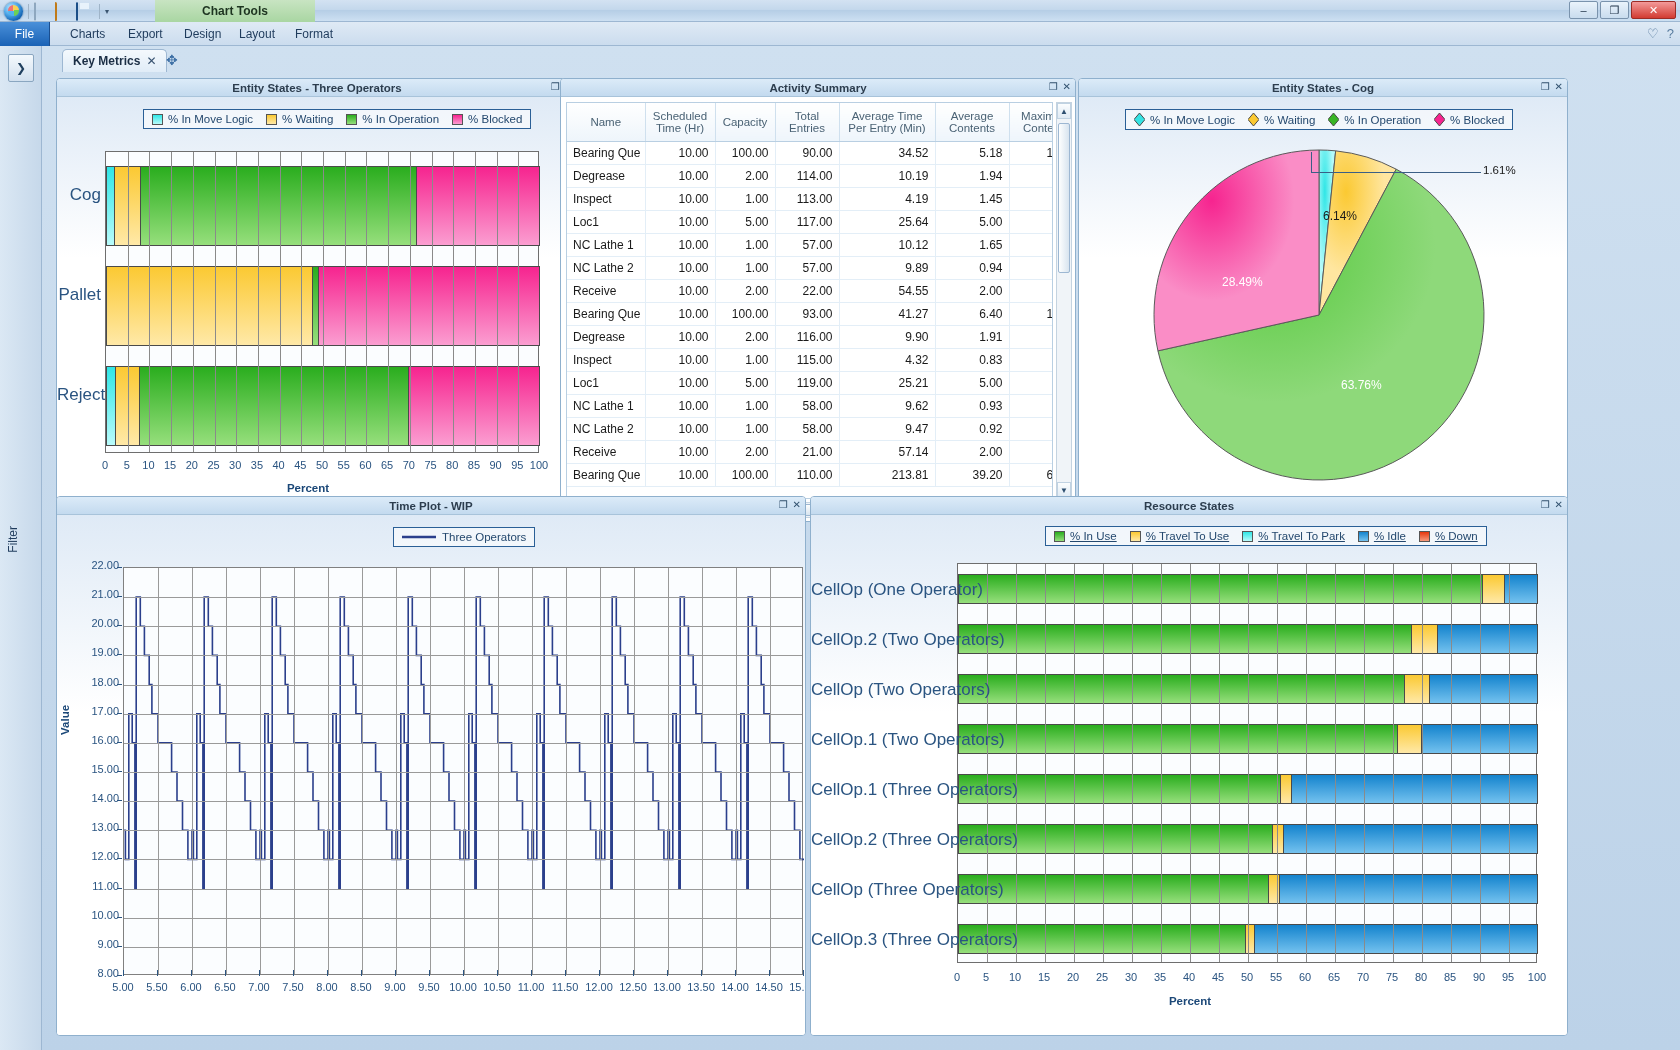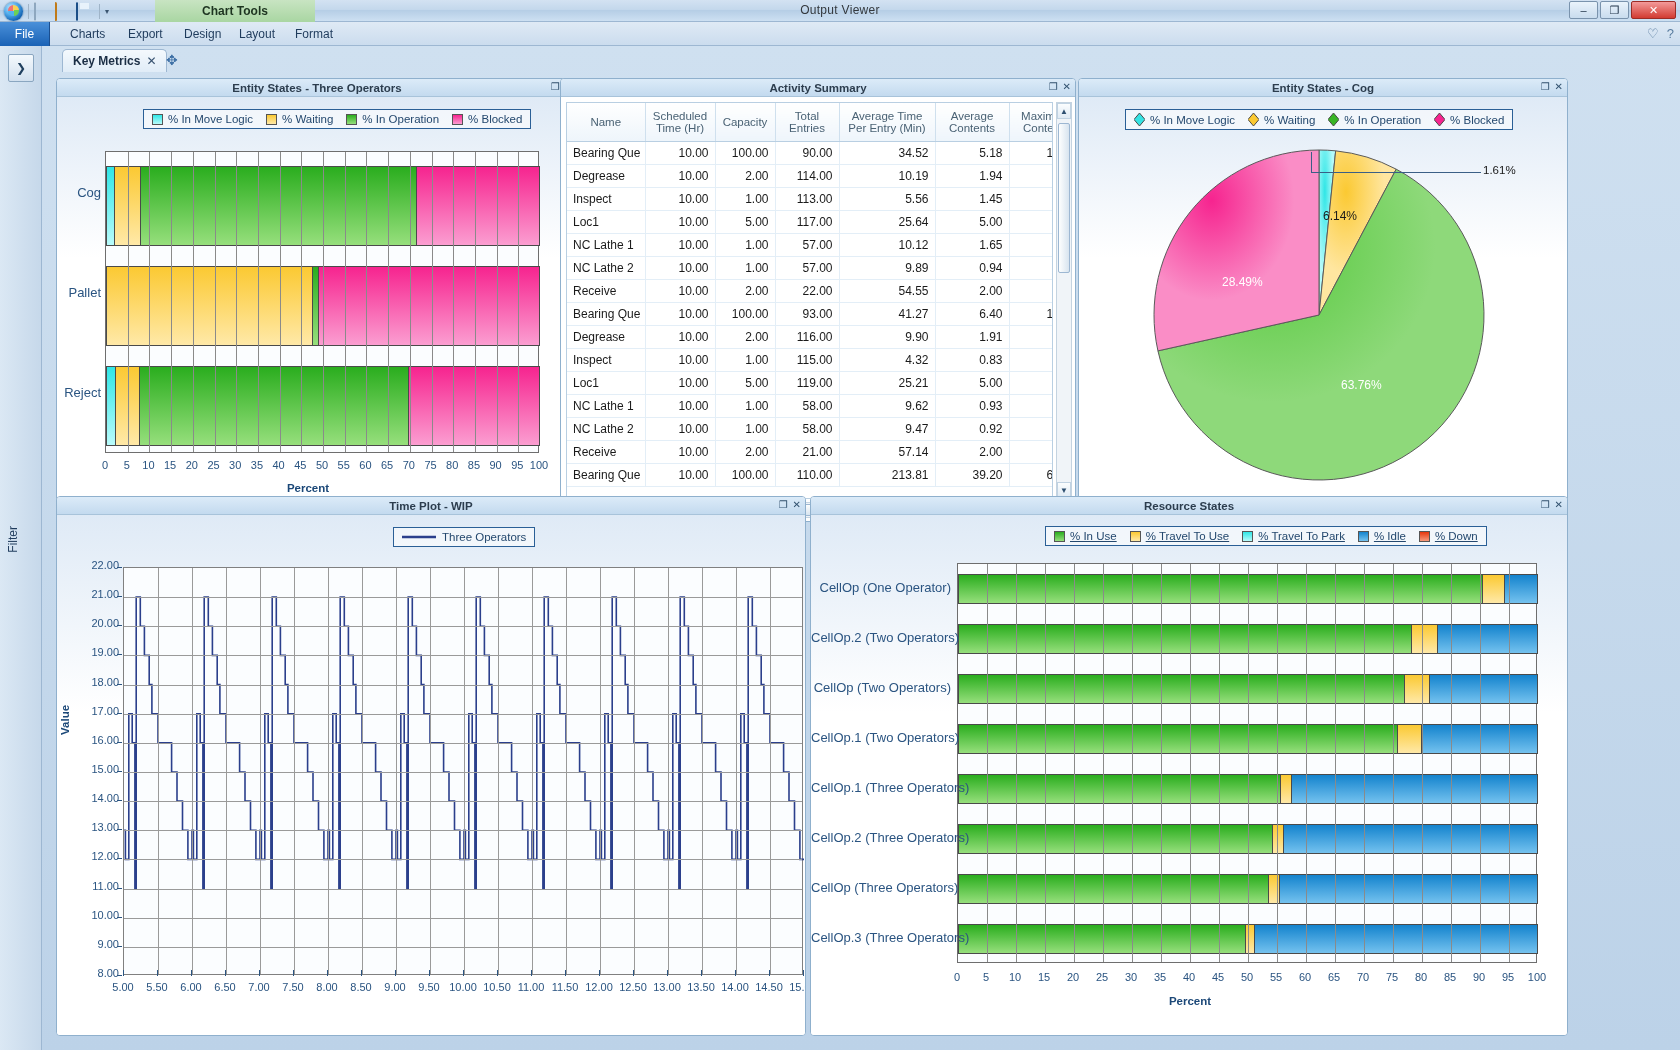--- a/index.html
+++ b/index.html
@@ -150,21 +150,21 @@
   .gridcell{position:absolute;border-right:1px solid #8a8a8a;top:0;bottom:0;}
   .barrow{position:absolute;display:flex;border:1px solid #4a4a4a;}
   .seg{height:100%;}
   .seg-cyan{background:linear-gradient(to bottom,#2fe6e6,#b8fbfb);}
   .seg-yellow{background:linear-gradient(to bottom,#fbc932,#ffe9a8);}
   .seg-green{background:linear-gradient(to bottom,#2aad1e,#96df7c);}
   .seg-pink{background:linear-gradient(to bottom,#f6248f,#fb9ed1);}
   .seg-blue{background:linear-gradient(to bottom,#1483cd,#74c2ef);}
   .seg-red{background:linear-gradient(to bottom,#e8360c,#f79a7c);}
   .seg + .seg{border-left:1px solid #4a4a4a;}
-  .catlabel{position:absolute;font-size:13px;color:#2a5481;text-align:right;white-space:nowrap;}
+  .catlabel{position:absolute;font-size:17px;color:#2a5481;text-align:right;white-space:nowrap;}
   .axnum{position:absolute;font-size:11px;color:#2a5481;text-align:center;}
   .axtitle{position:absolute;font-size:11.5px;font-weight:bold;color:#1c4878;}
 
   
   .tblwrap{position:absolute;left:5px;top:5px;right:22px;bottom:22px;overflow:hidden;background:#fff;border:1px solid #b9cfe2;}
   table.grid{border-collapse:collapse;width:100%;font-size:12px;color:#1a1a1a;table-layout:fixed;}
   table.grid th{
     background:linear-gradient(to bottom,#ffffff,#eef5fb);
     border-right:1px solid #cfe0ee;border-bottom:1px solid #b9cfe2;
     font-weight:normal;color:#4a6274;font-size:11.5px;height:38px;padding:0 6px;vertical-align:middle;
@@ -206,21 +206,20 @@
     <span class="qicon"><span class="folder"></span></span>
     <span class="qicon"><span class="disk"></span></span>
     <span class="vsep"></span>
     <span class="caret">▾</span>
   </div>
 
   <div id="chart-tools-band">
     <span>Chart Tools</span>
   </div>
 
-  <div id="apptitle">Output Viewer</div>
 
   <div id="winctl">
     <div class="wbtn">–</div>
     <div class="wbtn">❐</div>
     <div class="wbtn close">✕</div>
   </div>
 </div>
 
 <div id="chart-tools-tab2"></div>
 <div id="ribbon">
@@ -400,21 +399,21 @@
                 <td class="num">114.00</td>
                 <td class="num">10.19</td>
                 <td class="num">1.94</td>
                 <td class="num">2.00</td>
               </tr>
               <tr>
                 <td>Inspect</td>
                 <td class="num">10.00</td>
                 <td class="num">1.00</td>
                 <td class="num">113.00</td>
-                <td class="num">5.56</td>
+                <td class="num">4.19</td>
                 <td class="num">1.45</td>
                 <td class="num">1.00</td>
               </tr>
               <tr>
                 <td>Loc1</td>
                 <td class="num">10.00</td>
                 <td class="num">5.00</td>
                 <td class="num">117.00</td>
                 <td class="num">25.64</td>
                 <td class="num">5.00</td>

